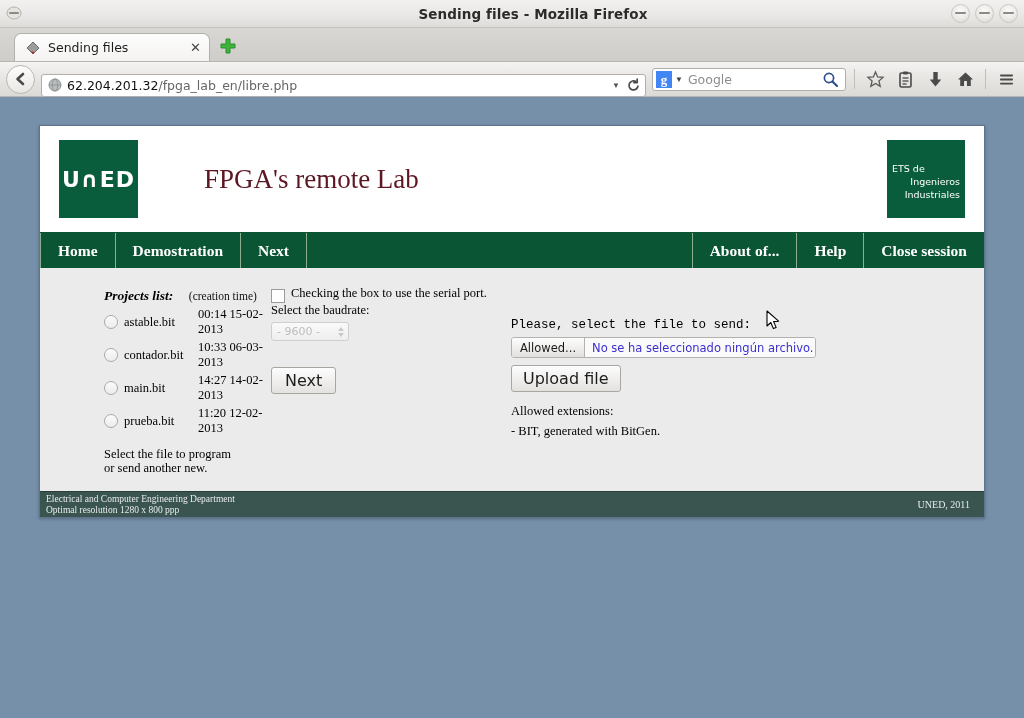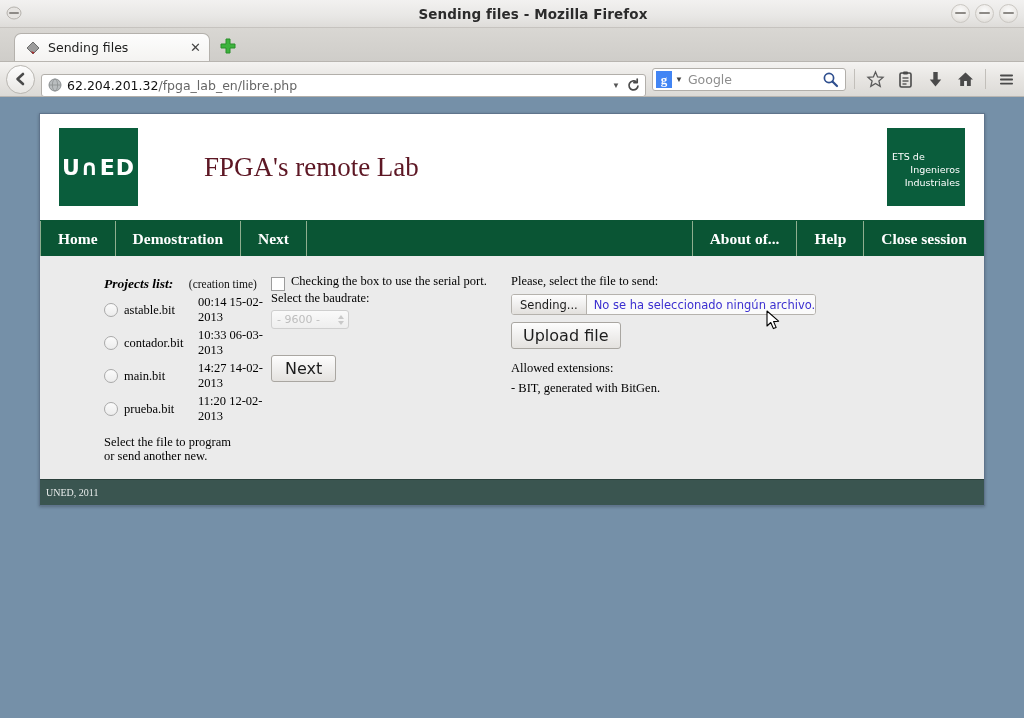--- a/index.html
+++ b/index.html
@@ -115,21 +115,21 @@
     flex: 1 1 auto; font-size: 12.5px; color: #8d8d8d;
     font-family: "DejaVu Sans", sans-serif;
   }
   .toolbtn { width: 24px; height: 24px; flex: 0 0 auto; display:flex; align-items:center; justify-content:center; }
   .tool-sep { width: 1px; height: 20px; background: #c2bfba; flex: 0 0 auto; margin: 0 2px; }
 
   
   .viewport {
     background: #7590a8;
     height: 618px;
-    padding-top: 16px;
+    padding-top: 28px;
     box-sizing: border-box;
   }
   .page {
     width: 944px; margin: 0 auto;
     background: #ffffff;
     border: 1px solid #5f748c;
     box-shadow: 0 1px 3px rgba(0,0,0,.25);
   }
 
   .site-header {
@@ -248,21 +248,21 @@
   .btn {
     display: inline-block;
     background: linear-gradient(to bottom, #fdfdfd 0%, #f0efee 50%, #e4e2df 100%);
     border: 1px solid #a9a6a1; border-radius: 3px;
     font-family: "DejaVu Sans", sans-serif; font-size: 16px; color: #1d1d1d;
     padding: 3px 11px; cursor: default;
   }
   .btn-next { margin-top: 26px; padding: 3px 13px; }
 
   .lbl-send {
-    font-family: Liberation Serif, serif; font-size: 12.5px; color: #000;
+    font-family: Liberation Mono, monospace; font-size: 12.5px; color: #000; margin-top: 32px;
   }
   .fileinput {
     display: flex; align-items: stretch; margin-top: 5px;
     width: 305px; height: 21px;
     border: 1px solid #b5b2ad; border-radius: 3px;
     background: #fff; box-sizing: border-box; overflow: hidden;
   }
   .file-btn {
     background: linear-gradient(to bottom, #fdfdfd 0%, #f0efee 50%, #e2e0dd 100%);
     border-right: 1px solid #b5b2ad;
@@ -486,32 +486,36 @@
               <span class="sp-dn"></span>
             </span>
           </div>
           <div class="btn btn-next">Next</div>
         </div>
 
         <div class="col-c">
           <div class="lbl-send">Please, select the file to send:</div>
 
           <div class="fileinput">
-            <span class="file-btn">Sending...</span>
+            <span class="file-btn">Allowed...</span>
             <span class="file-status">No se ha seleccionado ningún archivo.</span>
           </div>
 
           <div class="btn btn-upload">Upload file</div>
 
           <div class="allowed">Allowed extensions:</div>
           <div class="allowed-item">- BIT, generated with BitGen.</div>
         </div>
       </div>
 
       <div class="site-footer">
+        <div class="footer-left">
+          <div>Electrical and Computer Engineering Department</div>
+          <div>Optimal resolution 1280 x 800 ppp</div>
+        </div>
         <div class="footer-right">UNED, 2011</div>
       </div>
 
     </div>
   </div>
 </div>
 
 <div class="cursor" style="left:766px; top:310px;">
   <svg width="16" height="22" viewBox="0 0 16 22">
     <path d="M1 1 L1 16 L4.8 12.5 L7.4 18.6 L10.1 17.4 L7.6 11.6 L12.6 11.2 Z" fill="#ffffff" stroke="#000000" stroke-width="1.1" stroke-linejoin="round"></path>

